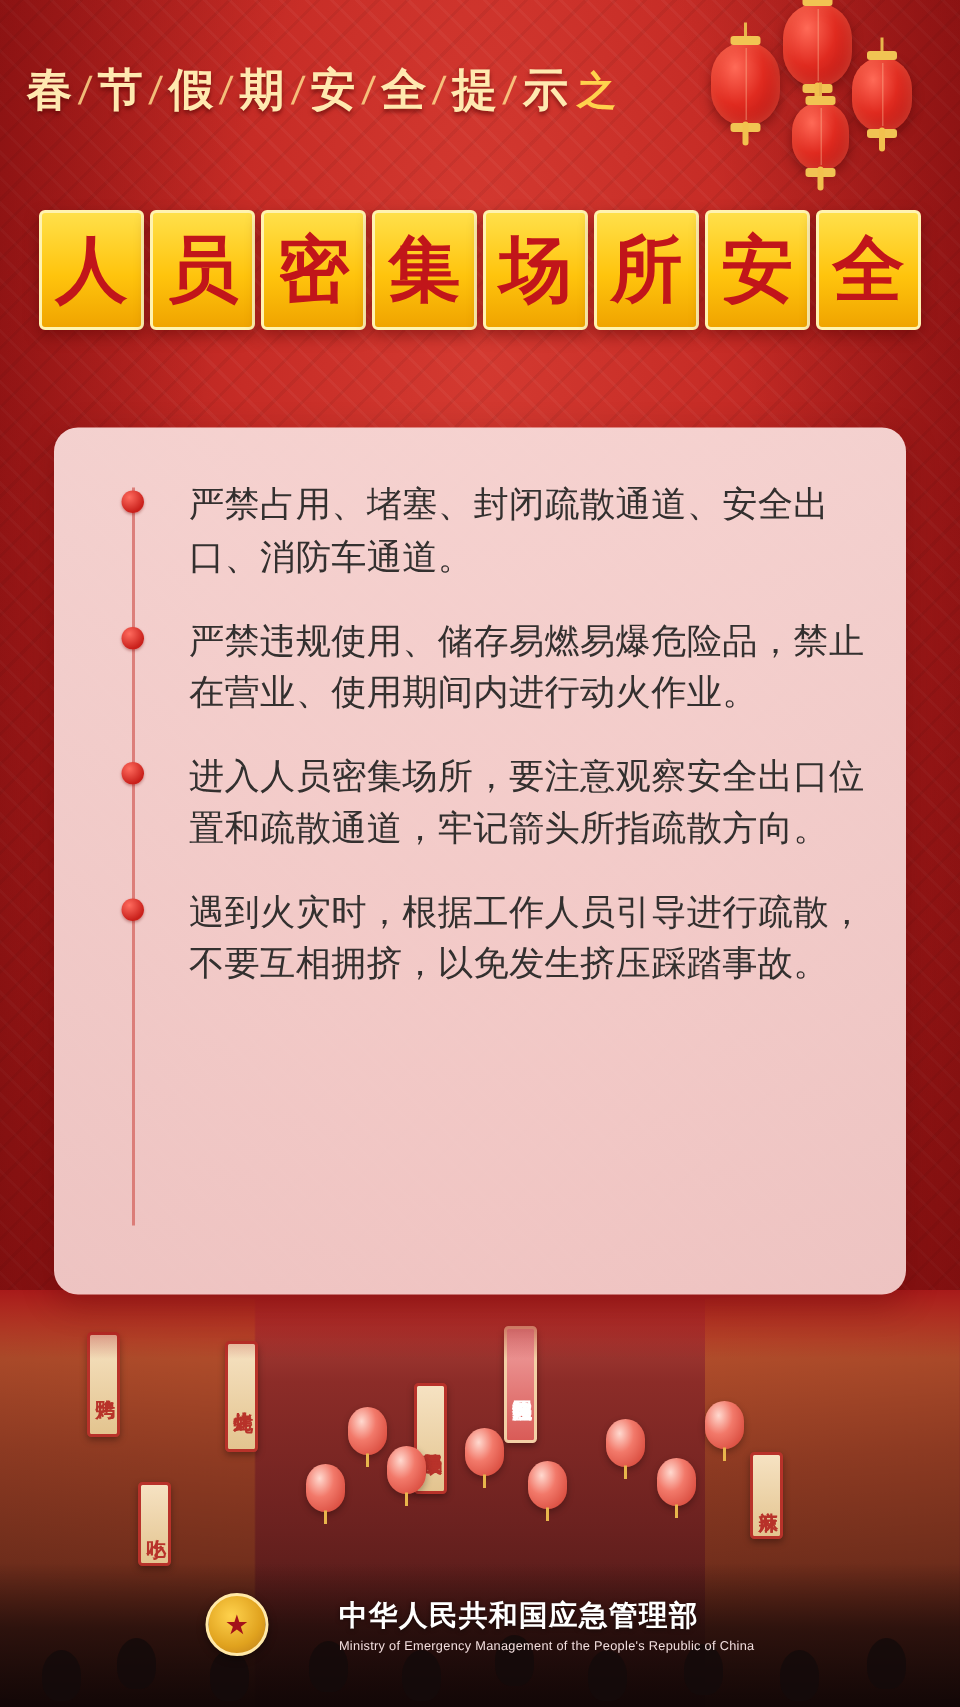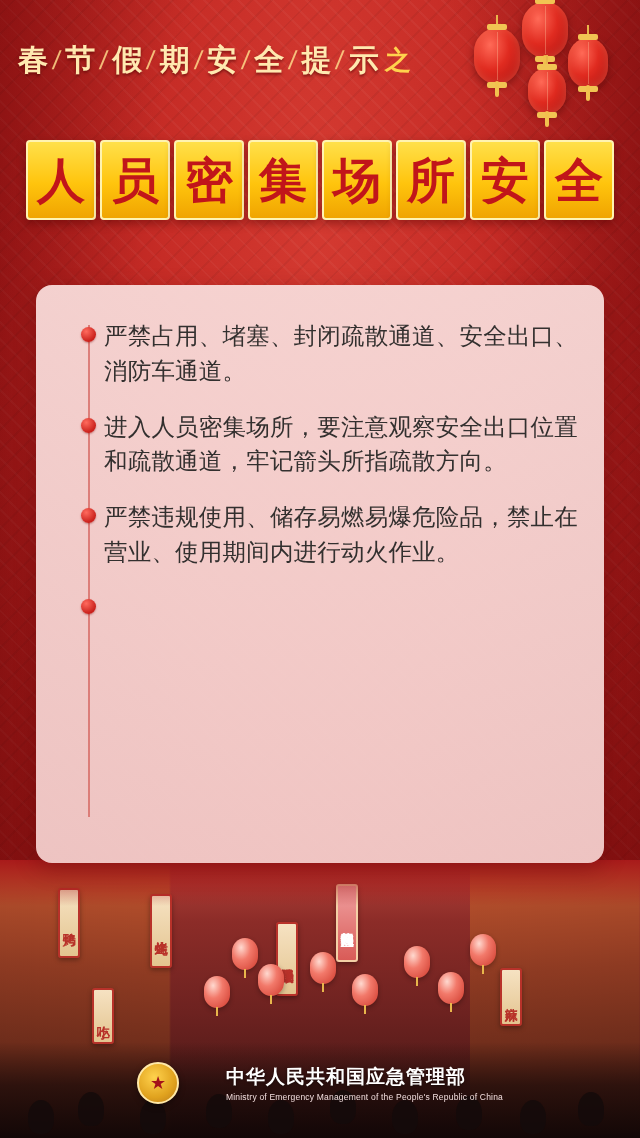--- a/index.html
+++ b/index.html
@@ -192,21 +192,21 @@
     flex: 0 0 auto;
     width: 15px;
     height: 15px;
     border-radius: 50%;
     background: radial-gradient(circle at 35% 30%, #ff6b5e, #c9201b 70%);
     margin-top: 8px;
     margin-left: 15px;
     box-shadow: 0 1px 2px rgba(120,10,10,.4);
   }
   .itext {
-    margin-left: 8px;
+    margin-left: 30px;
     font-family: "DejaVu Sans", "Liberation Sans", sans-serif;
     font-size: 23.5px;
     line-height: 1.48;
     color: #33302f;
     letter-spacing: .2px;
   }
 
   
   .photo {
     position: absolute;
@@ -374,28 +374,29 @@
 
   <div class="card">
     <div class="tl-line"></div>
     <div class="items">
       <div class="item">
         <div class="dot"></div>
         <div class="itext">严禁占用、堵塞、封闭疏散通道、安全出口、消防车通道。</div>
       </div>
       <div class="item">
         <div class="dot"></div>
-        <div class="itext">进入人员密集场所，要注意观察安全出口位置和疏散通道，牢记箭头所指疏散方向。</div>
+        <div class="itext">严禁违规使用、储存易燃易爆危险品，禁止在营业、使用期间内进行动火作业。</div>
       </div>
       <div class="item">
         <div class="dot"></div>
-        <div class="itext">严禁违规使用、储存易燃易爆危险品，禁止在营业、使用期间内进行动火作业。</div>
+        <div class="itext">进入人员密集场所，要注意观察安全出口位置和疏散通道，牢记箭头所指疏散方向。</div>
       </div>
       <div class="item">
         <div class="dot"></div>
+        <div class="itext">遇到火灾时，根据工作人员引导进行疏散，不要互相拥挤，以免发生挤压踩踏事故。</div>
       </div>
     </div>
   </div>
 
   <div class="photo">
     <div class="sky"></div>
     <div class="shopL"></div>
     <div class="shopR"></div>
 
     <div class="sign" style="left:58px; top:28px; height:58px;">烤鸭</div>

